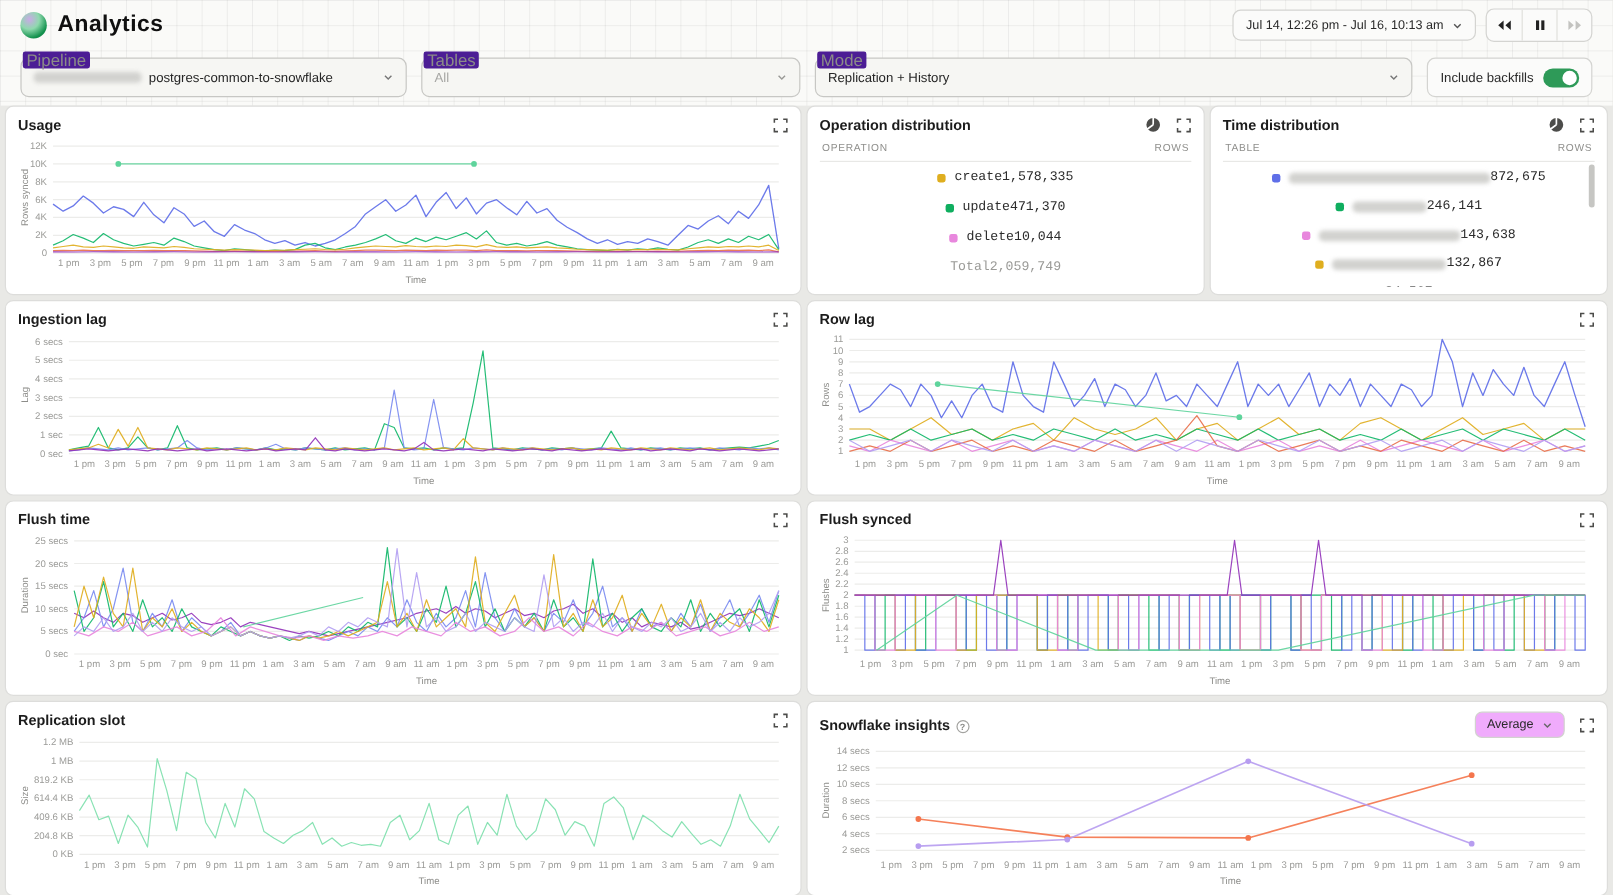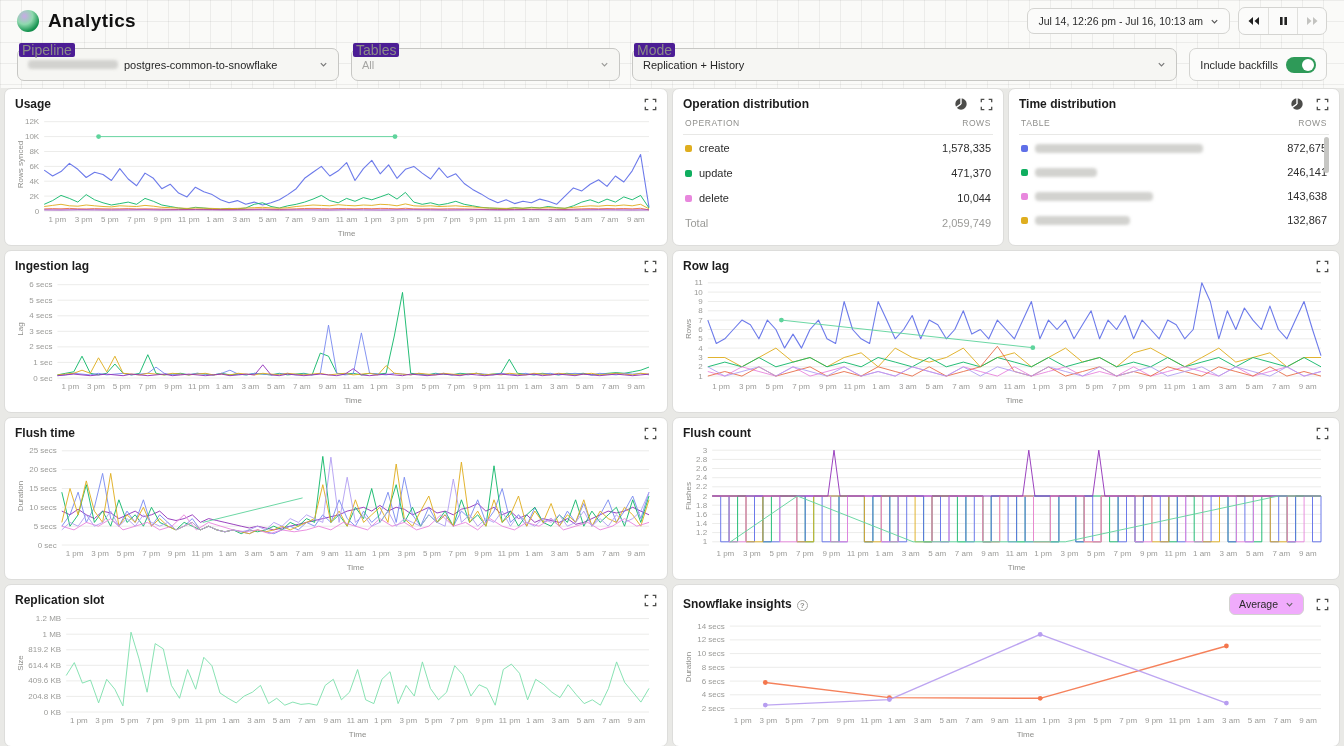--- a/index.html
+++ b/index.html
@@ -38,21 +38,21 @@
     position:relative; border:1px solid #c7c7c4; border-radius:7px; background:#f6f6f3;
     height:33px; display:flex; align-items:center; padding:0 10px; cursor:pointer;
   }
   .field-label {
     position:absolute; top:-6px; left:1px; font-size:14px; color:#8b8b88;
     background:#4c1d95; padding:0 3px; line-height:1; border-radius:2px;
   }
   .field-value { font-size:11px; color:#262626; display:flex; align-items:center; gap:6px; flex:1; min-width:0; }
   .field-value.muted { color:#a6a6a3; }
   .f-pipeline { width:322px; }
-  .f-tables { width:269px; }
+  .f-tables { width:316px; }
   .f-mode { flex:1; }
   .backfills {
     display:flex; align-items:center; gap:8px; background:#fbfbfa; border:1px solid #d4d4d1;
     border-radius:7px; padding:0 10px; font-size:11px; color:#2a2a2a; cursor:pointer;
   }
   .toggle { width:30px; height:16px; border-radius:9px; background:#2e9a58; position:relative; flex:none; }
   .toggle .knob { position:absolute; right:2px; top:2px; width:12px; height:12px; border-radius:50%; background:#fff; }
   .blur-bar { height:9px; border-radius:4px; background:#d2d2cf; filter:blur(1.6px); flex:none; }
 
   
@@ -83,21 +83,21 @@
   .chart-body { flex:1; min-height:0; position:relative; }
   .chart-body svg { position:absolute; left:0; top:0; }
   .tick { font-size:8px; fill:#9b9b98; }
   .axis-title { font-size:8px; fill:#8d8d8a; }
 
   
   .dist-table { flex:1; min-height:0; overflow:hidden; position:relative; margin-top:2px; }
   .dist-header { display:flex; justify-content:space-between; padding:5px 2px 6px;
     border-bottom:1px solid #e8e8e6; }
   .dist-col { font-size:8.5px; letter-spacing:0.6px; color:#8f8f8c; }
-  .dist-row { display:flex; justify-content:space-between; align-items:center; padding:7px 2px 6px; }
+  .dist-row { display:flex; justify-content:center; align-items:center; padding:7px 2px 6px;font-family:Liberation Mono, monospace; }
   .dist-left { display:flex; align-items:center; gap:7px; min-width:0; }
   .swatch { width:7px; height:7px; border-radius:2px; flex:none; }
   .dist-label { font-size:11px; color:#2c2c2c; }
   .dist-val { font-size:11px; color:#2c2c2c; }
   .dist-row.total .dist-label, .dist-row.total .dist-val { color:#9a9a97; }
   .scroll-track { position:absolute; right:0; top:24px; width:5px; height:110px; background:transparent; }
   .scroll-thumb { position:absolute; right:0; top:0; width:5px; height:36px; border-radius:3px; background:#c6c6c3; cursor:pointer; }
 </style>
 </head>
 <body>
@@ -541,21 +541,21 @@
               <path d="M46.8,52.2L55.0,86.2L63.1,74.8L71.3,44.7L79.4,82.4L87.6,71.1L95.7,86.2L103.9,59.8L112.0,82.4L120.2,74.8L128.4,86.2L136.5,67.3L144.7,82.4L152.8,86.2L161.0,89.9L169.1,82.4L177.3,86.2L185.4,89.9L193.6,86.2L201.8,89.9L209.9,91.8L218.1,89.9L226.2,93.7L234.4,89.9L242.5,91.8L250.7,89.9L258.8,86.2L267.0,89.9L275.2,82.4L283.3,86.2L291.5,78.6L299.6,82.4L307.8,16.4L315.9,82.4L324.1,74.8L332.2,86.2L340.4,67.3L348.6,78.6L356.7,48.5L364.9,82.4L373.0,71.1L381.2,44.7L389.3,82.4L397.5,67.3L405.6,86.2L413.8,74.8L422.0,82.4L430.1,71.1L438.3,86.2L446.4,59.8L454.6,82.4L462.7,74.8L470.9,86.2L479.0,25.8L487.2,82.4L495.4,71.1L503.5,86.2L511.7,74.8L519.8,67.3L528.0,82.4L536.1,86.2L544.3,74.8L552.4,82.4L560.6,59.8L568.8,86.2L576.9,71.1L585.1,82.4L593.2,74.8L601.4,67.3L609.5,86.2L617.7,59.8L625.8,82.4L634.0,56.0" fill="none" stroke="#12b76a" stroke-width="1" stroke-linejoin="round" opacity="0.92"></path>
               <path d="M46.8,82.4L55.0,48.5L63.1,74.8L71.3,40.9L79.4,71.1L87.6,82.4L95.7,33.4L103.9,86.2L112.0,74.8L120.2,82.4L128.4,67.3L136.5,86.2L144.7,78.6L152.8,86.2L161.0,89.9L169.1,86.2L177.3,82.4L185.4,89.9L193.6,86.2L201.8,89.9L209.9,91.8L218.1,89.9L226.2,91.8L234.4,93.7L242.5,89.9L250.7,91.8L258.8,89.9L267.0,86.2L275.2,89.9L283.3,86.2L291.5,82.4L299.6,78.6L307.8,44.7L315.9,82.4L324.1,71.1L332.2,86.2L340.4,59.8L348.6,82.4L356.7,74.8L364.9,67.3L373.0,82.4L381.2,24.0L389.3,78.6L397.5,86.2L405.6,71.1L413.8,56.0L422.0,82.4L430.1,74.8L438.3,86.2L446.4,22.1L454.6,82.4L462.7,71.1L470.9,86.2L479.0,59.8L487.2,82.4L495.4,74.8L503.5,56.0L511.7,86.2L519.8,71.1L528.0,82.4L536.1,63.5L544.3,86.2L552.4,74.8L560.6,82.4L568.8,59.8L576.9,86.2L585.1,71.1L593.2,78.6L601.4,82.4L609.5,67.3L617.7,74.8L625.8,86.2L634.0,59.8" fill="none" stroke="#dfae1f" stroke-width="1" stroke-linejoin="round" opacity="0.92"></path>
               <path d="M46.8,86.2L59.0,89.9L71.3,82.4L83.5,86.2L95.7,78.6L108.0,89.9L120.2,86.2L132.4,82.4L144.7,89.9L156.9,86.2L169.1,74.8L181.4,89.9L193.6,82.4L205.8,86.2L218.1,89.9L230.3,91.8L242.5,89.9L254.8,93.7L267.0,89.9L279.2,91.8L291.5,89.9L303.7,86.2L315.9,89.9L328.2,82.4L340.4,86.2L352.6,89.9L364.9,78.6L377.1,86.2L389.3,82.4L401.6,89.9L413.8,86.2L426.0,74.8L438.3,86.2L450.5,82.4L462.7,89.9L475.0,78.6L487.2,86.2L499.4,89.9L511.7,82.4L523.9,86.2L536.1,78.6L548.4,89.9L560.6,86.2L572.8,82.4L585.1,89.9L597.3,86.2L609.5,78.6L621.8,86.2L634.0,82.4" fill="none" stroke="#e887dd" stroke-width="1" stroke-linejoin="round" opacity="0.92"></path>
               <path d="M46.8,89.9L55.0,82.4L63.1,86.2L71.3,74.8L79.4,86.2L87.6,82.4L95.7,71.1L103.9,86.2L112.0,78.6L120.2,86.2L128.4,74.8L136.5,82.4L144.7,86.2L152.8,82.4L161.0,89.9L169.1,86.2L177.3,82.4L185.4,89.9L193.6,86.2L201.8,89.9L209.9,91.8L218.1,89.9L226.2,91.8L234.4,89.9L242.5,86.2L250.7,89.9L258.8,82.4L267.0,86.2L275.2,78.6L283.3,82.4L291.5,74.8L299.6,78.6L307.8,82.4L315.9,17.2L324.1,82.4L332.2,37.2L340.4,82.4L348.6,74.8L356.7,86.2L364.9,82.4L373.0,71.1L381.2,86.2L389.3,78.6L397.5,82.4L405.6,86.2L413.8,74.8L422.0,82.4L430.1,86.2L438.3,39.0L446.4,82.4L454.6,74.8L462.7,86.2L470.9,78.6L479.0,82.4L487.2,71.1L495.4,86.2L503.5,74.8L511.7,82.4L519.8,86.2L528.0,78.6L536.1,82.4L544.3,74.8L552.4,86.2L560.6,82.4L568.8,71.1L576.9,86.2L585.1,78.6L593.2,86.2L601.4,74.8L609.5,82.4L617.7,78.6L625.8,71.1L634.0,52.2" fill="none" stroke="#b3a0f2" stroke-width="1" stroke-linejoin="round" opacity="0.92"></path>
               <path d="M187.7,82.4L287.6,57.9" fill="none" stroke="#5fd49c" stroke-width="1" stroke-linejoin="round" opacity="0.92"></path>
             </svg>
           </div>
       </div>
       <div class="card w-right">
         <div class="card-head">
-          <span class="card-title">Flush count</span>
+          <span class="card-title">Flush synced</span>
           <span class="head-icons">
               <span class="icon-btn">
             <svg width="13" height="13" viewBox="0 0 15 15">
                   <path d="M1.5 5 V1.5 H5 M10 1.5 H13.5 V5 M13.5 10 V13.5 H10 M5 13.5 H1.5 V10" fill="none" stroke="#4c4c4a" stroke-width="1.5"></path>
                 </svg>
           </span>
             </span>
         </div>
         <div class="chart-body">
             <svg width="646" height="133">

